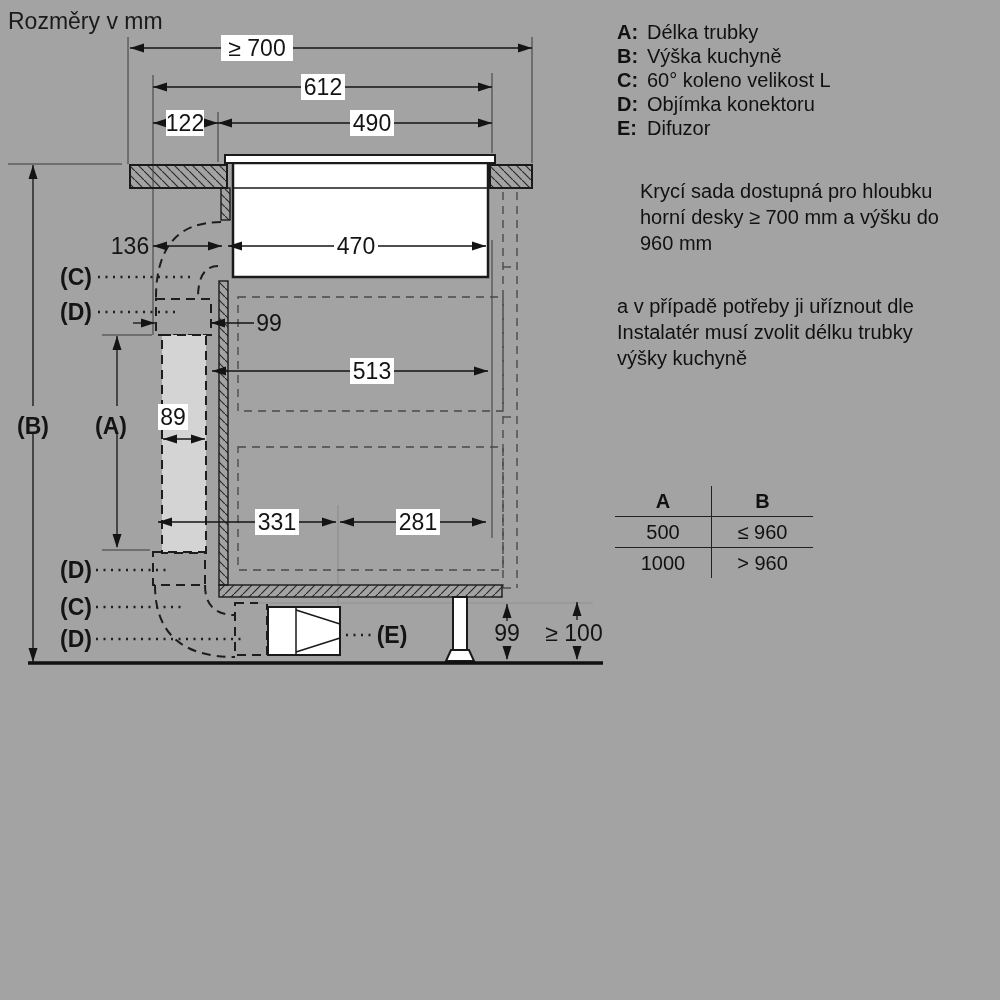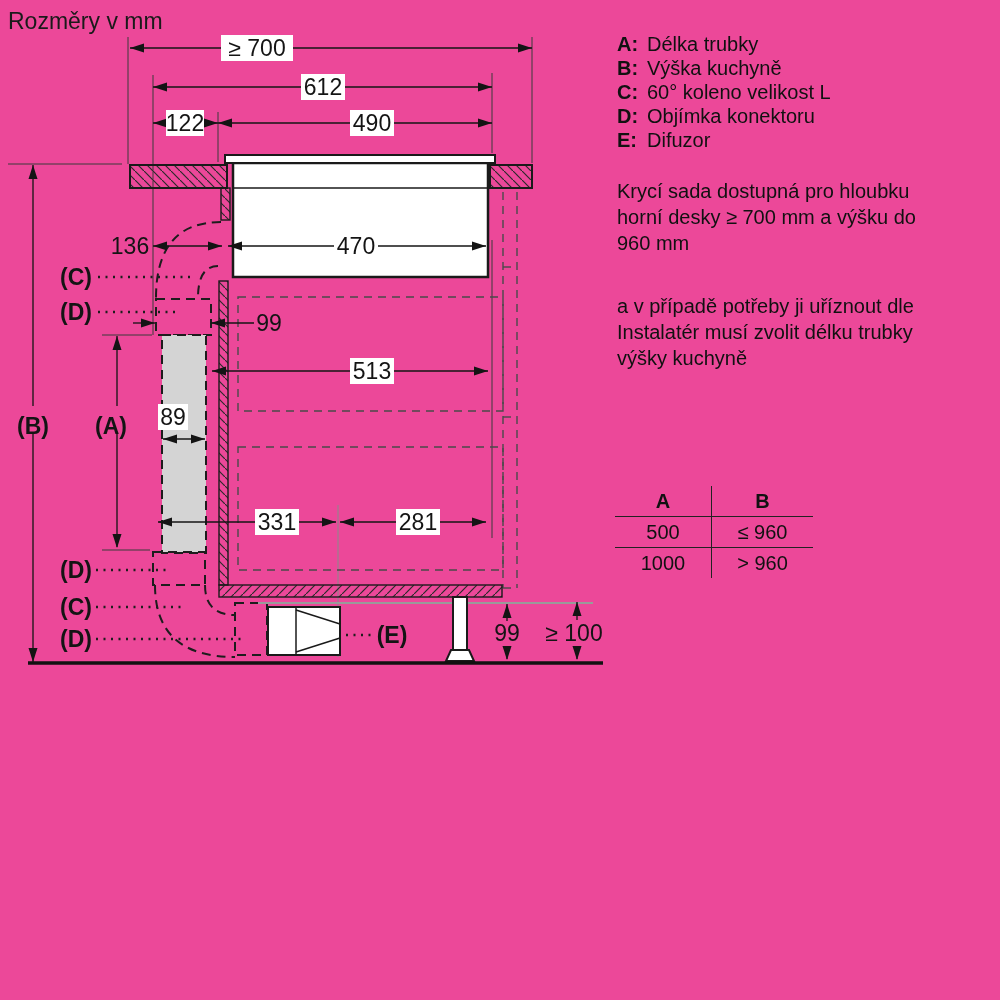--- a/index.html
+++ b/index.html
@@ -1,27 +1,27 @@
 <!DOCTYPE html>
 <html><head>
 <meta charset="utf-8">
 <style>
   html,body { margin:0; padding:0; background:#ffffff; }
   .page {
-    position:relative; width:1000px; height:1000px; background:#ec4899;
+    position:relative; width:1000px; height:1000px; background:#a3a3a3;
     font-family:"Liberation Sans", sans-serif; color:#111; overflow:hidden;
   }
   .title { position:absolute; left:8px; top:8px; font-size:23px; color:#1a1a1a; }
   svg text { font-family:"Liberation Sans", sans-serif; font-size:23px; fill:#141414; }
   svg text.callout { font-weight:bold; }
   .rightcol { position:absolute; left:617px; top:0; width:392px; }
-  .legend { position:absolute; left:0; top:32px; font-size:20px; line-height:24px; }
+  .legend { position:absolute; left:0; top:20px; font-size:20px; line-height:24px; }
   .legend .lk { font-weight:bold; display:inline-block; min-width:30px; }
   .note { position:absolute; left:0; font-size:20px; line-height:26px; }
-  .note1 { top:178px; }
+  .note1 { top:178px;margin-left:23px; }
   .note2 { top:293px; }
   .tbl {
     position:absolute; left:615px; top:486px;
     display:grid; grid-template-columns:96px 102px; font-size:20px;
   }
   .tbl .cell {
     height:30px; display:flex; align-items:center; justify-content:center;
     border-bottom:1.5px solid #222;
   }
   .tbl .cell.head { font-weight:bold; }

